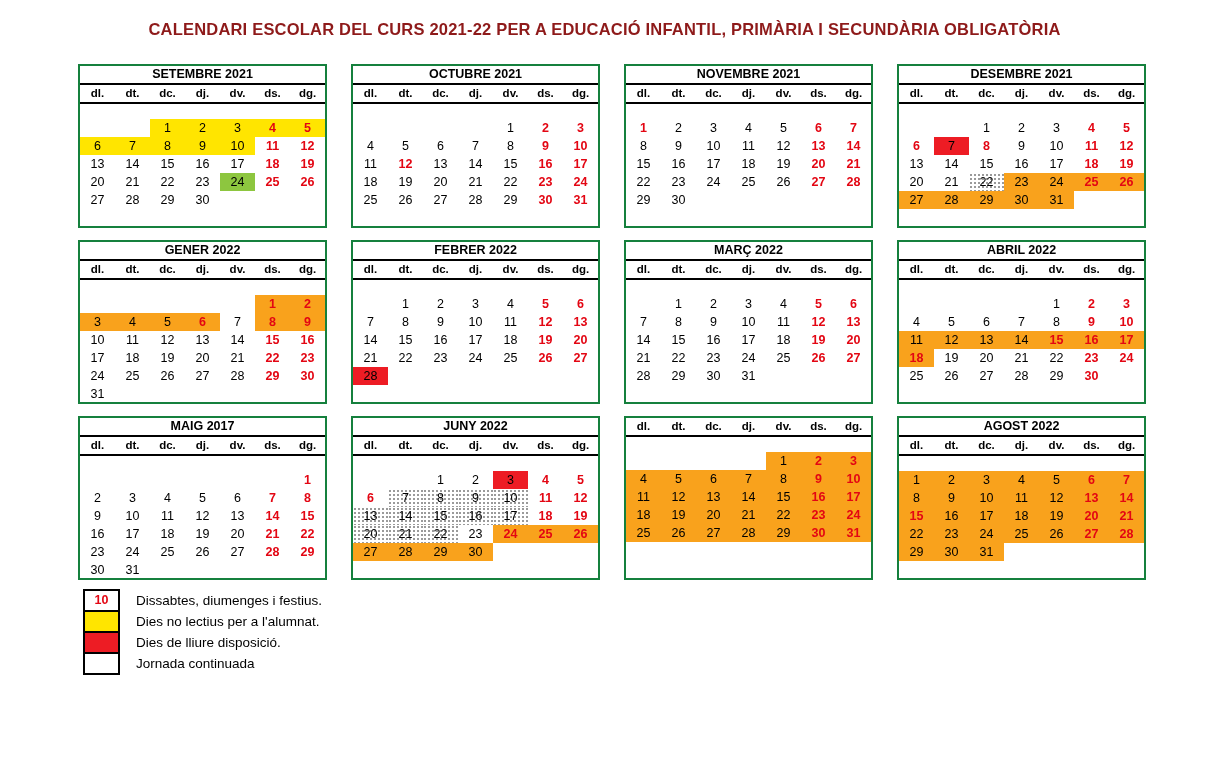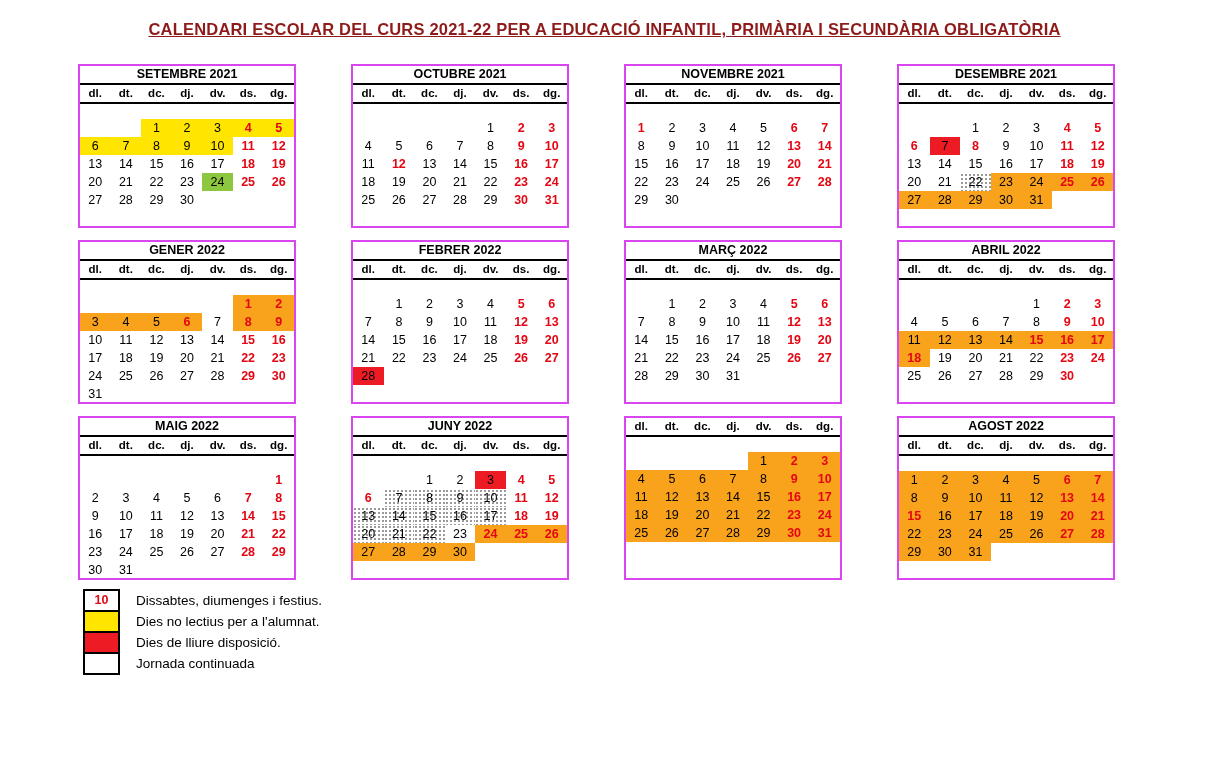--- a/index.html
+++ b/index.html
@@ -3,29 +3,29 @@
 <meta charset="utf-8">
 <style>
   * { margin:0; padding:0; box-sizing:border-box; }
   html,body { width:1209px; height:775px; background:#fff; overflow:hidden;
               font-family:"Liberation Sans", sans-serif; color:#000; }
   body { position:relative; }
 
   .page-title {
     position:absolute; left:0; top:20px; width:1209px;
     text-align:center; font-size:16.5px; font-weight:bold;
-    color:var(--title-color); letter-spacing:0.2px;text-decoration:underline;
+    color:var(--title-color); letter-spacing:0.2px;
   }
 
   .months-grid {
     position:absolute; left:78px; top:64px;
     display:grid; grid-template-columns:repeat(4,252px);
     column-gap:21px; row-gap:12px;
   }
-  .month { width:218px; height:164px; border:2px solid #d946ef; background:#fff; overflow:hidden; }
+  .month { width:249px; height:164px; border:2px solid #15803d; background:#fff; overflow:hidden; }
   .month-title {
     height:19px; line-height:17px; text-align:center;
     font-weight:bold; font-size:12.5px; border-bottom:2px solid #000;
   }
   .dow-row {
     display:grid; grid-template-columns:repeat(7,1fr);
     height:19px; border-bottom:2px solid #000;
   }
   .dow { text-align:center; font-weight:bold; font-size:11.5px; line-height:17px; }
   .weeks { padding-top:15px; }
@@ -536,21 +536,21 @@
           <div class="day">26</div>
           <div class="day">27</div>
           <div class="day">28</div>
           <div class="day">29</div>
           <div class="day red-num">30</div>
           <div class="day"></div>
         </div>
       </div>
     </div>
     <div class="month">
-      <div class="month-title">MAIG 2022</div>
+      <div class="month-title">MAIG 2017</div>
       <div class="dow-row">
         <div class="dow">dl.</div>
         <div class="dow">dt.</div>
         <div class="dow">dc.</div>
         <div class="dow">dj.</div>
         <div class="dow">dv.</div>
         <div class="dow">ds.</div>
         <div class="dow">dg.</div>
       </div>
       <div class="weeks">

